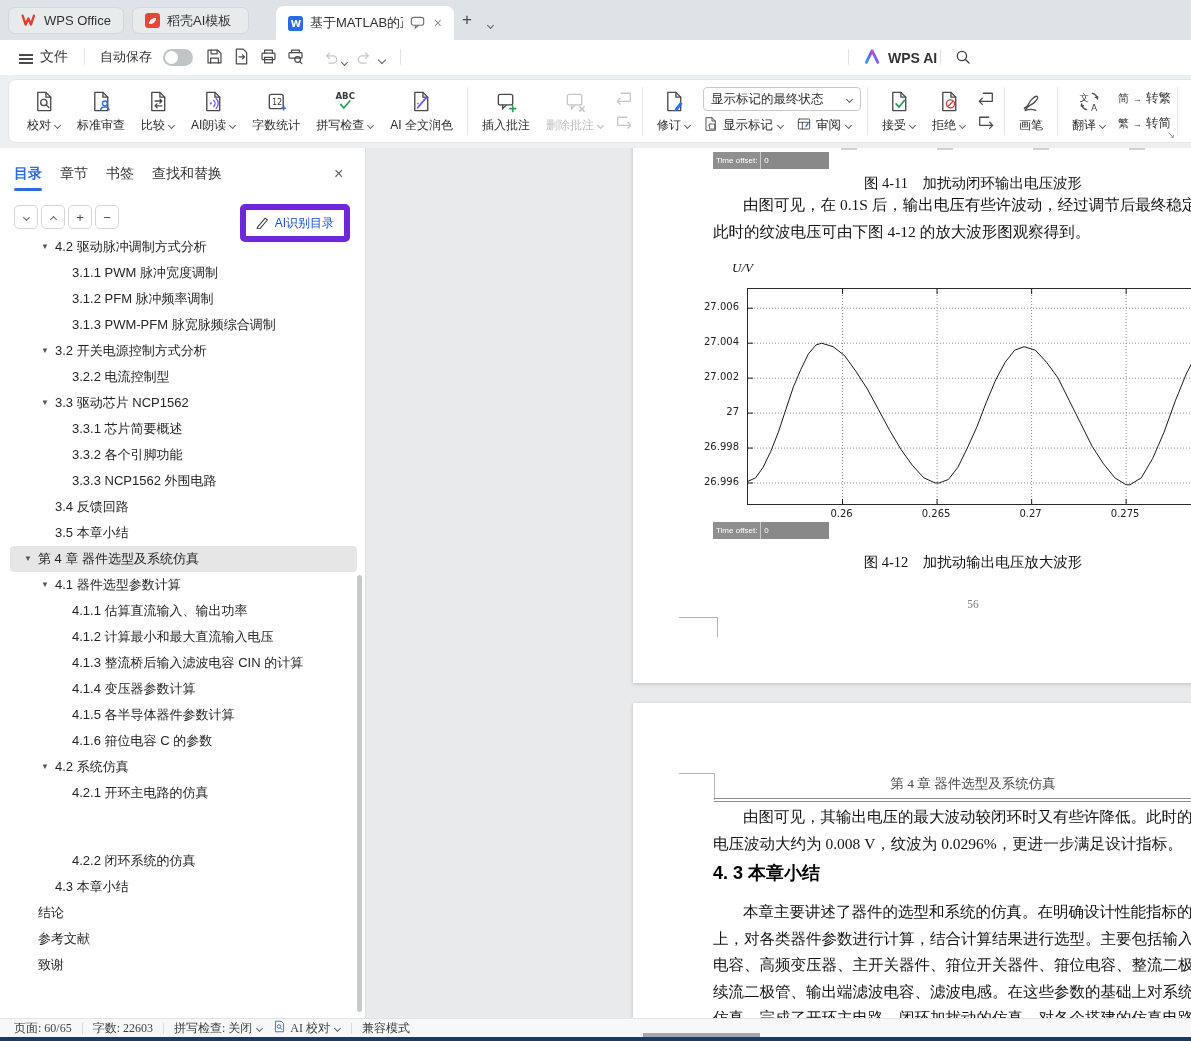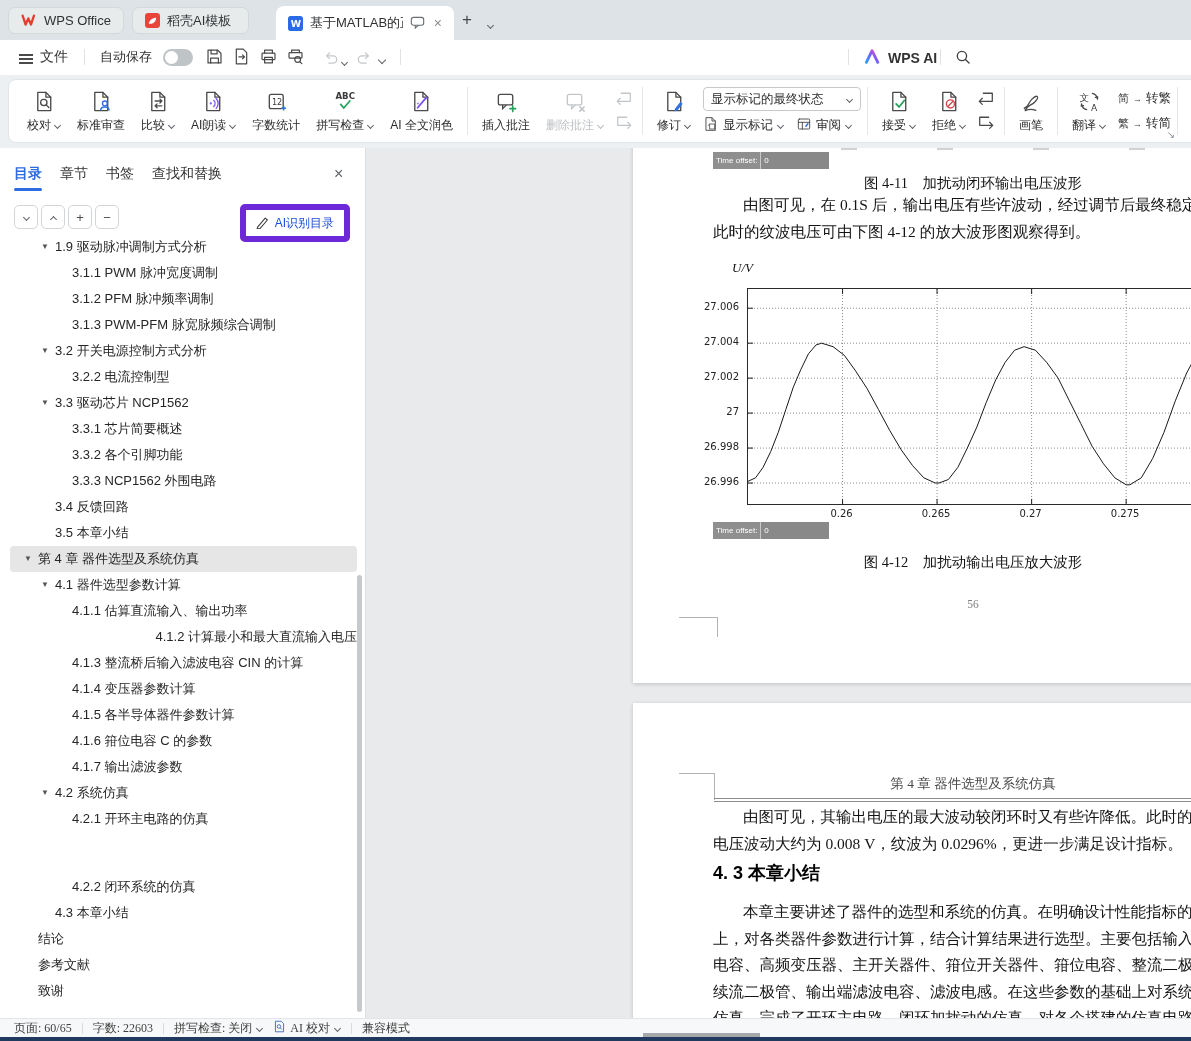--- a/index.html
+++ b/index.html
@@ -475,41 +475,40 @@
     </div>
   <div class="sqbtn" style="left:68px;">+</div>
   <div class="sqbtn" style="left:95px;">−</div>
   <div id="ai-outline-btn">
     <span><svg viewBox="0 0 16 16" width="14">
           <path d="M2 13.5 10.5 3.5l2.5 2.2L4.5 15.5l-3.3.5z" fill="none" stroke="#3a3a3a" stroke-width="1.2" stroke-linejoin="round"></path>
         </svg></span>
     <span>AI识别目录</span>
   </div>
   <div id="toclist">
-      <div class="tocrow" style="padding-left: 45px;"><span class="toctri" style="left: 31px;">▼</span><span>1.9 驱动脉冲调制方式分析</span></div>
+      <div class="tocrow" style="padding-left: 45px;"><span class="toctri" style="left: 31px;">▼</span><span>4.2 驱动脉冲调制方式分析</span></div>
       <div class="tocrow" style="padding-left: 62px;"><span>3.1.1 PWM 脉冲宽度调制</span></div>
       <div class="tocrow" style="padding-left: 62px;"><span>3.1.2 PFM 脉冲频率调制</span></div>
       <div class="tocrow" style="padding-left: 62px;"><span>3.1.3 PWM-PFM 脉宽脉频综合调制</span></div>
       <div class="tocrow" style="padding-left: 45px;"><span class="toctri" style="left: 31px;">▼</span><span>3.2 开关电源控制方式分析</span></div>
       <div class="tocrow" style="padding-left: 62px;"><span>3.2.2 电流控制型</span></div>
       <div class="tocrow" style="padding-left: 45px;"><span class="toctri" style="left: 31px;">▼</span><span>3.3 驱动芯片 NCP1562</span></div>
       <div class="tocrow" style="padding-left: 62px;"><span>3.3.1 芯片简要概述</span></div>
       <div class="tocrow" style="padding-left: 62px;"><span>3.3.2 各个引脚功能</span></div>
       <div class="tocrow" style="padding-left: 62px;"><span>3.3.3 NCP1562 外围电路</span></div>
       <div class="tocrow" style="padding-left: 45px;"><span>3.4 反馈回路</span></div>
       <div class="tocrow" style="padding-left: 45px;"><span>3.5 本章小结</span></div>
       <div class="tocrow sel" style="padding-left: 28px;"><span class="toctri" style="left: 14px;">▼</span><span>第 4 章 器件选型及系统仿真</span></div>
       <div class="tocrow" style="padding-left: 45px;"><span class="toctri" style="left: 31px;">▼</span><span>4.1 器件选型参数计算</span></div>
       <div class="tocrow" style="padding-left: 62px;"><span>4.1.1 估算直流输入、输出功率</span></div>
-      <div class="tocrow" style="padding-left: 62px; text-align: right;"><span>4.1.2 计算最小和最大直流输入电压</span></div>
+      <div class="tocrow" style="padding-left: 62px;"><span>4.1.2 计算最小和最大直流输入电压</span></div>
       <div class="tocrow" style="padding-left: 62px;"><span>4.1.3 整流桥后输入滤波电容 CIN 的计算</span></div>
       <div class="tocrow" style="padding-left: 62px;"><span>4.1.4 变压器参数计算</span></div>
       <div class="tocrow" style="padding-left: 62px;"><span>4.1.5 各半导体器件参数计算</span></div>
       <div class="tocrow" style="padding-left: 62px;"><span>4.1.6 箝位电容 C 的参数</span></div>
-      <div class="tocrow" style="padding-left: 62px;"><span>4.1.7 输出滤波参数</span></div>
       <div class="tocrow" style="padding-left: 45px;"><span class="toctri" style="left: 31px;">▼</span><span>4.2 系统仿真</span></div>
       <div class="tocrow" style="padding-left: 62px;"><span>4.2.1 开环主电路的仿真</span></div>
       <div class="tocrow" style="padding-left: 62px; margin-top: 42px;"><span>4.2.2 闭环系统的仿真</span></div>
       <div class="tocrow" style="padding-left: 45px;"><span>4.3 本章小结</span></div>
       <div class="tocrow" style="padding-left: 28px;"><span>结论</span></div>
       <div class="tocrow" style="padding-left: 28px;"><span>参考文献</span></div>
       <div class="tocrow" style="padding-left: 28px;"><span>致谢</span></div>
     </div>
   <div id="sb-scroll" style="top:427px;height:437px;"></div>
 </div>

